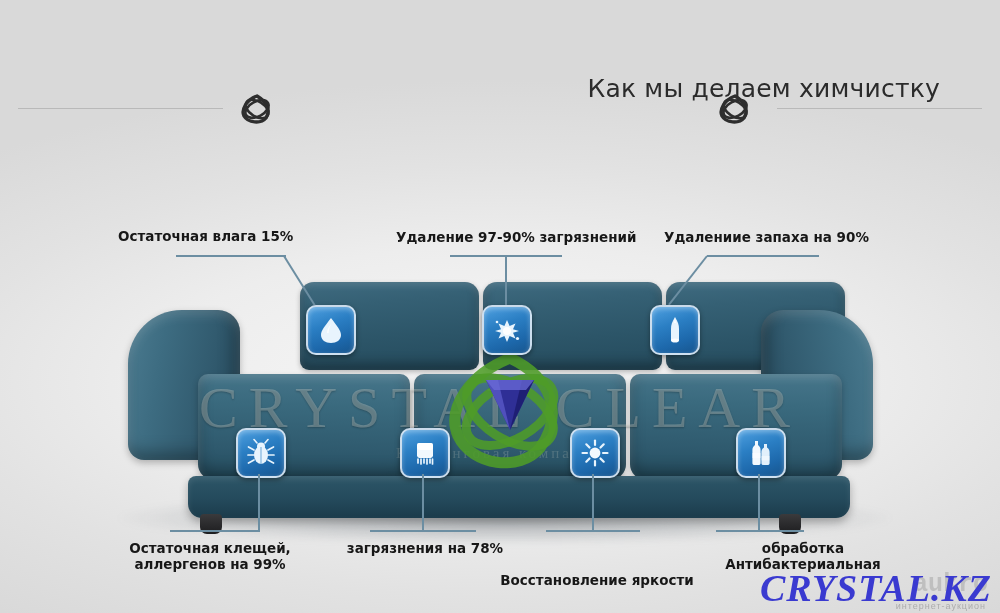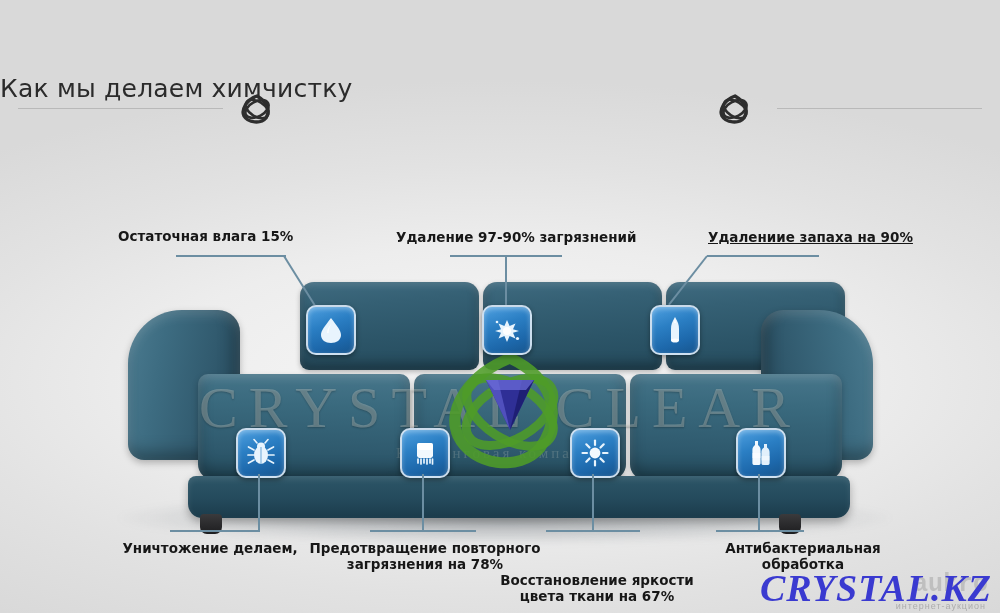--- a/index.html
+++ b/index.html
@@ -11,21 +11,21 @@
   #stage{
     position:relative;width:1000px;height:613px;
     background:
       radial-gradient(ellipse 780px 300px at 50% 62%, #f7f7f7 0%, #ededed 45%, #e2e2e2 72%, #d9d9d9 100%),
       linear-gradient(180deg,#e4e4e4 0%,#efefef 22%,#f2f2f2 55%,#e3e3e3 100%);
   }
 
   
   .hdr{position:absolute;left:0;top:38px;width:1000px;height:64px;}
   .hdr-title{
-    position:absolute;left:0;top:50px;width:940px;text-align:left;
+    position:absolute;left:0;top:50px;width:940px;text-align:right;
     font-size:25px;color:#2b2b2b;letter-spacing:.2px;
     font-family:"DejaVu Sans", sans-serif;font-weight:400;
     transform:translateY(-50%);
   }
   .hdr-rule{position:absolute;top:70px;height:1px;background:#b9b9b9;}
   .hdr-rule.l{left:18px;width:205px;}
   .hdr-rule.r{right:18px;width:205px;}
   .hdr-logo{position:absolute;top:55px;width:34px;height:32px;}
   .hdr-logo.l{left:240px;}
   .hdr-logo.r{left:718px;}
@@ -201,21 +201,21 @@
   <div class="lead v" style="left:505px;top:255px;height:50px;"></div>
   <div class="icon" style="left:482px;top:305px;">
     <svg viewBox="0 0 30 30" width="30" height="30">
       <path d="M15 5 L17.6 11 L23.5 8.5 L21 14.2 L27 16 L21 17.8 L23.5 23.5 L17.6 21 L15 27 L12.4 21 L6.5 23.5 L9 17.8 L3 16 L9 14.2 L6.5 8.5 L12.4 11 Z" fill="#e8f4fd"></path>
       <circle cx="15" cy="16" r="4" fill="#ffffff"></circle>
       <circle cx="25.5" cy="23.5" r="1.6" fill="#e8f4fd"></circle>
       <circle cx="5" cy="7" r="1.3" fill="#e8f4fd"></circle>
     </svg>
   </div>
 
-  <div class="lbl" style="left:708px;top:229px;text-decoration:underline;">Удалениие запаха на 90%</div>
+  <div class="lbl" style="left:664px;top:229px;">Удалениие запаха на 90%</div>
   <div class="lead h" style="left:707px;top:255px;width:112px;"></div>
   <div class="lead diag" style="left:707px;top:255px;width:62px;transform:rotate(128deg);"></div>
   <div class="icon" style="left:650px;top:305px;">
     <svg viewBox="0 0 30 30" width="30" height="30">
       <path d="M15 2 C18 7 19 10 19 13.5 L19 25 C19 26.7 17.5 27.6 15 27.6 C12.5 27.6 11 26.7 11 25 L11 13.5 C11 10 12 7 15 2 Z" fill="#e8f4fd"></path>
       <ellipse cx="15" cy="25.2" rx="4" ry="1.7" fill="#ffffff" opacity=".9"></ellipse>
       <path d="M14 8 C14 6 14.6 4.6 15 3.4 C15.4 4.6 16 6 16 8 Z" fill="#ffffff" opacity=".85"></path>
     </svg>
   </div>
 
@@ -224,34 +224,34 @@
       <ellipse cx="15" cy="17" rx="7" ry="9" fill="#e8f4fd"></ellipse>
       <circle cx="15" cy="8.5" r="4" fill="#e8f4fd"></circle>
       <path d="M11 5 L8 1.5 M19 5 L22 1.5" stroke="#e8f4fd" stroke-width="1.6" fill="none" stroke-linecap="round"></path>
       <path d="M8 12 L2.5 9 M8 17 L2 17 M8 22 L2.5 25 M22 12 L27.5 9 M22 17 L28 17 M22 22 L27.5 25" stroke="#e8f4fd" stroke-width="1.7" stroke-linecap="round"></path>
       <line x1="15" y1="9" x2="15" y2="26" stroke="#2b7fc4" stroke-width="1.1" opacity=".6"></line>
     </svg>
   </div>
   <div class="lead v" style="left:258px;top:474px;height:56px;"></div>
   <div class="lead h" style="left:170px;top:530px;width:90px;"></div>
   <div class="lbl c" style="left:110px;top:540px;width:200px;">
-    <div>Уничтожение делаем,</div>
+    <div>Остаточная клещей,</div>
+    <div>аллергенов на 99%</div>
   </div>
 
   <div class="icon" style="left:400px;top:428px;">
     <svg viewBox="0 0 30 30" width="30" height="30">
       <rect x="7" y="5" width="16" height="15" rx="2.4" fill="#f2f9fe"></rect>
       <rect x="7" y="5" width="16" height="7" rx="2.4" fill="#ffffff"></rect>
       <path d="M8 21 L8 25 M11 21 L11 26 M14 21 L14 25 M17 21 L17 26 M20 21 L20 25 M22.5 21 L22.5 26" stroke="#e8f4fd" stroke-width="1.7" stroke-linecap="round"></path>
     </svg>
   </div>
   <div class="lead v" style="left:422px;top:474px;height:56px;"></div>
   <div class="lead h" style="left:370px;top:530px;width:106px;"></div>
   <div class="lbl c" style="left:300px;top:540px;width:250px;">
-    <div>Предотвращение повторного</div>
     <div>загрязнения на 78%</div>
   </div>
 
   <div class="icon" style="left:570px;top:428px;">
     <svg viewBox="0 0 30 30" width="30" height="30">
       <circle cx="15" cy="15" r="5.4" fill="#f2f9fe"></circle>
       <g stroke="#e8f4fd" stroke-width="2.2" stroke-linecap="round">
         <line x1="15" y1="2.5" x2="15" y2="7"></line>
         <line x1="15" y1="23" x2="15" y2="27.5"></line>
         <line x1="2.5" y1="15" x2="7" y2="15"></line>
@@ -260,36 +260,35 @@
         <line x1="20.5" y1="20.5" x2="23.7" y2="23.7"></line>
         <line x1="6.3" y1="23.7" x2="9.5" y2="20.5"></line>
         <line x1="20.5" y1="9.5" x2="23.7" y2="6.3"></line>
       </g>
     </svg>
   </div>
   <div class="lead v" style="left:592px;top:474px;height:56px;"></div>
   <div class="lead h" style="left:546px;top:530px;width:94px;"></div>
   <div class="lbl c" style="left:492px;top:572px;width:210px;">
     <div>Восстановление яркости</div>
-    <div>цвета ткани на 67%</div>
   </div>
 
   <div class="icon" style="left:736px;top:428px;">
     <svg viewBox="0 0 30 30" width="30" height="30">
       <path d="M9 3 L12 3 L12 7 C14 8.5 14.6 10 14.6 12.5 L14.6 25 C14.6 26.4 13.8 27 12.4 27 L8.6 27 C7.2 27 6.4 26.4 6.4 25 L6.4 12.5 C6.4 10 7 8.5 9 7 Z" fill="#f2f9fe"></path>
       <path d="M18 6 L21 6 L21 9.5 C23 11 23.6 12.4 23.6 14.6 L23.6 25 C23.6 26.4 22.8 27 21.4 27 L17.6 27 C16.2 27 15.4 26.4 15.4 25 L15.4 14.6 C15.4 12.4 16 11 18 9.5 Z" fill="#e2f0fb"></path>
       <rect x="6.4" y="15" width="8.2" height="5" fill="#ffffff" opacity=".55"></rect>
       <rect x="15.4" y="18" width="8.2" height="4.4" fill="#ffffff" opacity=".45"></rect>
     </svg>
   </div>
   <div class="lead v" style="left:758px;top:474px;height:56px;"></div>
   <div class="lead h" style="left:716px;top:530px;width:88px;"></div>
   <div class="lbl c" style="left:690px;top:540px;width:226px;">
+    <div>обработка</div>
     <div>Антибактериальная</div>
-    <div>обработка</div>
   </div>
 
   <div>
     <div class="nat-ghost">aukro</div>
     <div class="nat">CRYSTAL.KZ</div>
     <div class="nat-sub">интернет-аукцион</div>
   </div>
 
 </div>
 

